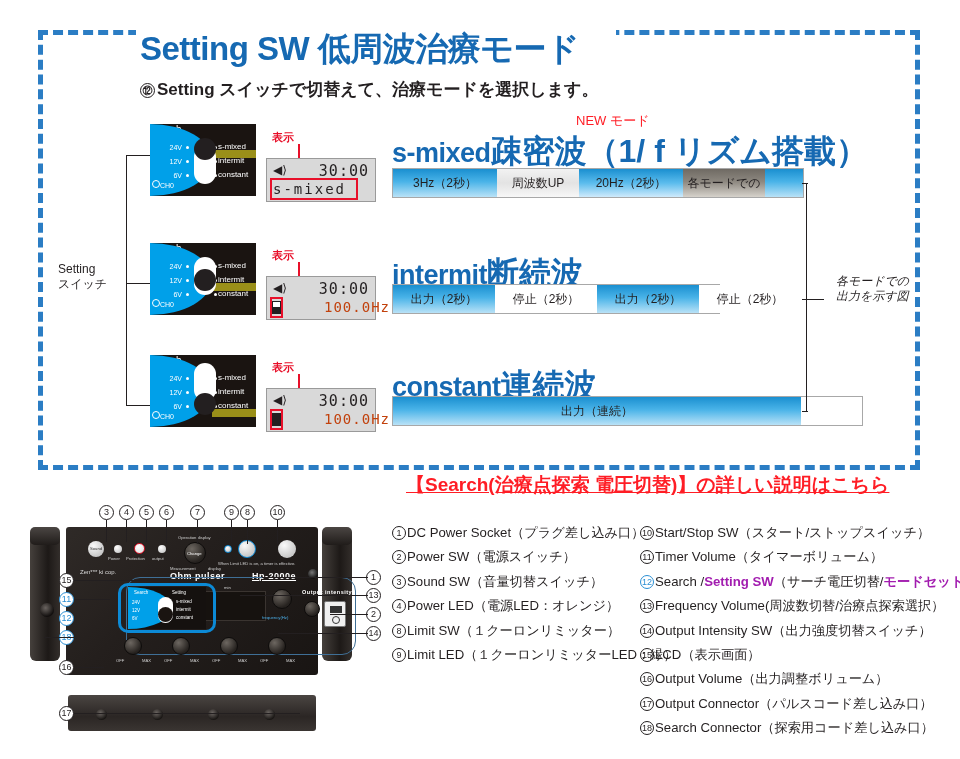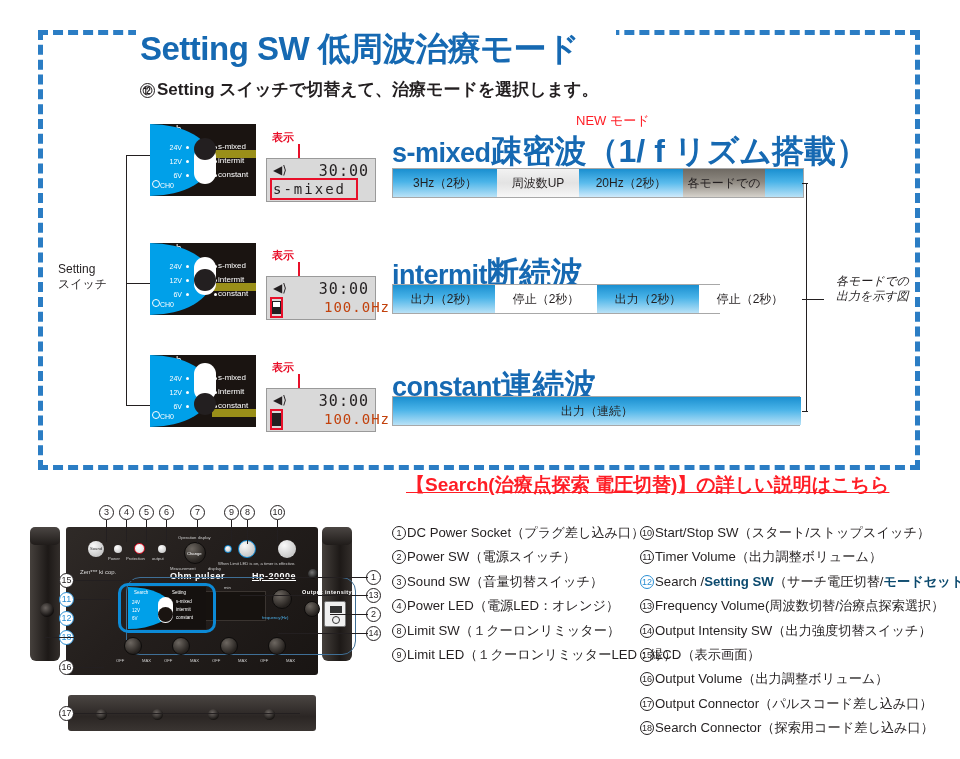--- a/index.html
+++ b/index.html
@@ -130,21 +130,21 @@
   }
 
   
   .legend{ position:absolute; font-size:13.2px; color:#231f20; line-height:24.4px; white-space:nowrap;}
   .legend .n{
     display:inline-block; width:14px; height:14px; line-height:13px; border-radius:50%;
     border:1px solid #231f20; text-align:center; font-size:9px; margin-right:1px;
     position:relative; top:-1px;
   }
   .legend .n.blue{ border-color:#2b8fd4; color:#2b8fd4; }
-  .legend .bl{ color:#0c4a6e; font-weight:bold; }
+  .legend .bl{ color:#a21caf; font-weight:bold; }
   .legend-row{ display:block; }
 
   
   #device{
     left:18px; top:525px; width:350px; height:155px;
   }
   .dev-body{
     position:absolute; left:48px; top:2px; width:252px; height:148px;
     background:linear-gradient(135deg,#2f2a27 0%, #241f1d 40%, #191513 100%);
     border-radius:3px;
@@ -363,21 +363,21 @@
 <div class="bar" style="left:392px; top:284px; width:328px;">
   <div class="seg blue" style="width:102px;">出力（2秒）</div>
   <div class="seg white" style="width:102px;">停止（2秒）</div>
   <div class="seg blue" style="width:102px;">出力（2秒）</div>
   <div class="seg white" style="width:102px;">停止（2秒）</div>
 </div>
 
 <div class="modehead" style="left:392px; top:364px;">
   <span class="en">constant</span><span class="jp">連続波</span>
 </div>
-<div class="bar" style="left:392px; top:396px; width:408px;">
+<div class="bar" style="left:392px; top:396px; width:471px;">
   <div class="seg blue" style="width:408px;">出力（連続）</div>
 </div>
 
 <div class="linev" style="left:806px; top:183px; height:228px;"></div>
 <div class="lineh" style="left:802px; top:183px; width:6px;"></div>
 <div class="lineh" style="left:802px; top:299px; width:22px;"></div>
 <div class="lineh" style="left:802px; top:411px; width:6px;"></div>
 <div class="sidetext" style="left:836px; top:274px;font-style:italic;">
   <div>各モードでの</div>
   <div>出力を示す図</div>
@@ -389,21 +389,21 @@
   <span class="legend-row"><span class="n">1</span><span>DC Power Socket（プラグ差し込み口）</span></span>
   <span class="legend-row"><span class="n">2</span><span>Power SW（電源スイッチ）</span></span>
   <span class="legend-row"><span class="n">3</span><span>Sound SW（音量切替スイッチ）</span></span>
   <span class="legend-row"><span class="n">4</span><span>Power LED（電源LED：オレンジ）</span></span>
   <span class="legend-row"><span class="n">8</span><span>Limit SW（１クーロンリミッター）</span></span>
   <span class="legend-row"><span class="n">9</span><span>Limit LED（１クーロンリミッターLED：緑）</span></span>
 </div>
 
 <div class="legend" style="left:640px; top:521px;">
   <span class="legend-row"><span class="n">10</span><span>Start/Stop SW（スタート/ストップスイッチ）</span></span>
-  <span class="legend-row"><span class="n">11</span><span>Timer Volume（出力調整ボリューム）</span></span>
+  <span class="legend-row"><span class="n">11</span><span>Timer Volume（タイマーボリューム）</span></span>
   <span class="legend-row"><span class="n blue">12</span><span>Search /</span><span class="bl">Setting SW</span><span>（サーチ電圧切替/</span><span class="bl">モードセット</span></span>
   <span class="legend-row"><span class="n">13</span><span>Frequency Volume(周波数切替/治療点探索選択）</span></span>
   <span class="legend-row"><span class="n">14</span><span>Output Intensity SW（出力強度切替スイッチ）</span></span>
   <span class="legend-row"><span class="n">15</span><span>LCD（表示画面）</span></span>
   <span class="legend-row"><span class="n">16</span><span>Output Volume（出力調整ボリューム）</span></span>
   <span class="legend-row"><span class="n">17</span><span>Output Connector（パルスコード差し込み口）</span></span>
   <span class="legend-row"><span class="n">18</span><span>Search Connector（探索用コード差し込み口）</span></span>
 </div>
 
 <div class="abs" id="device">

